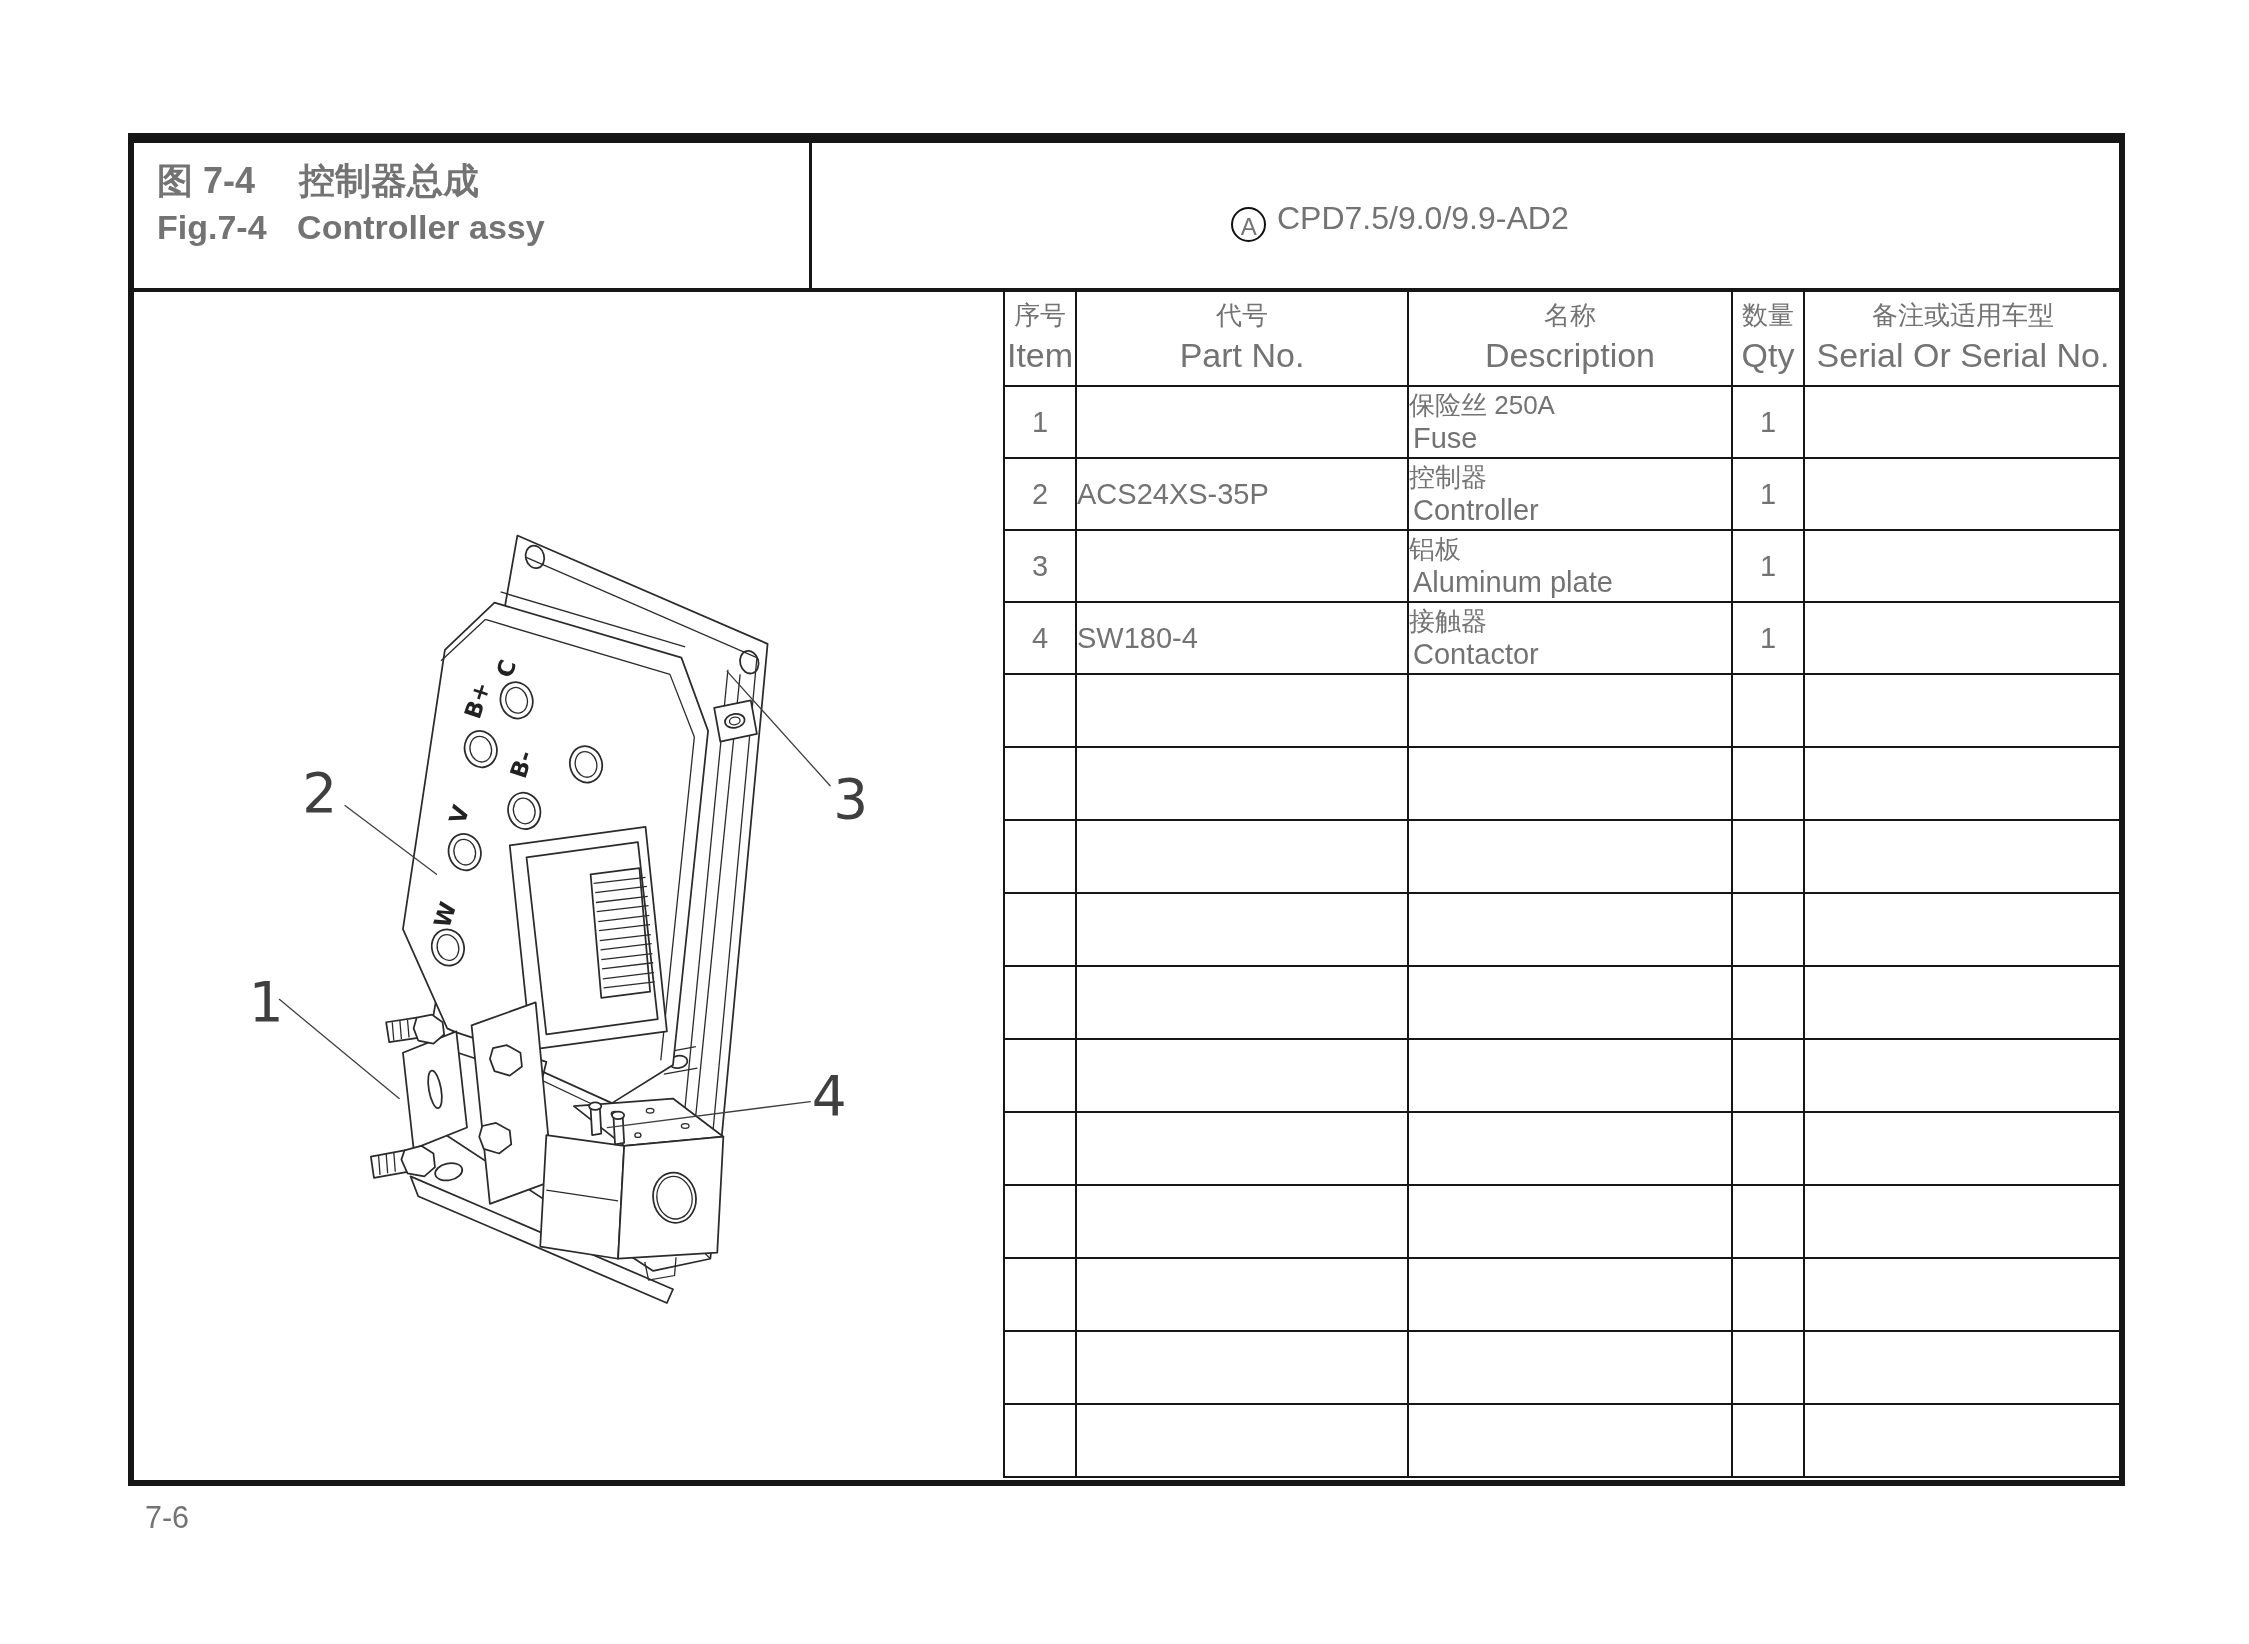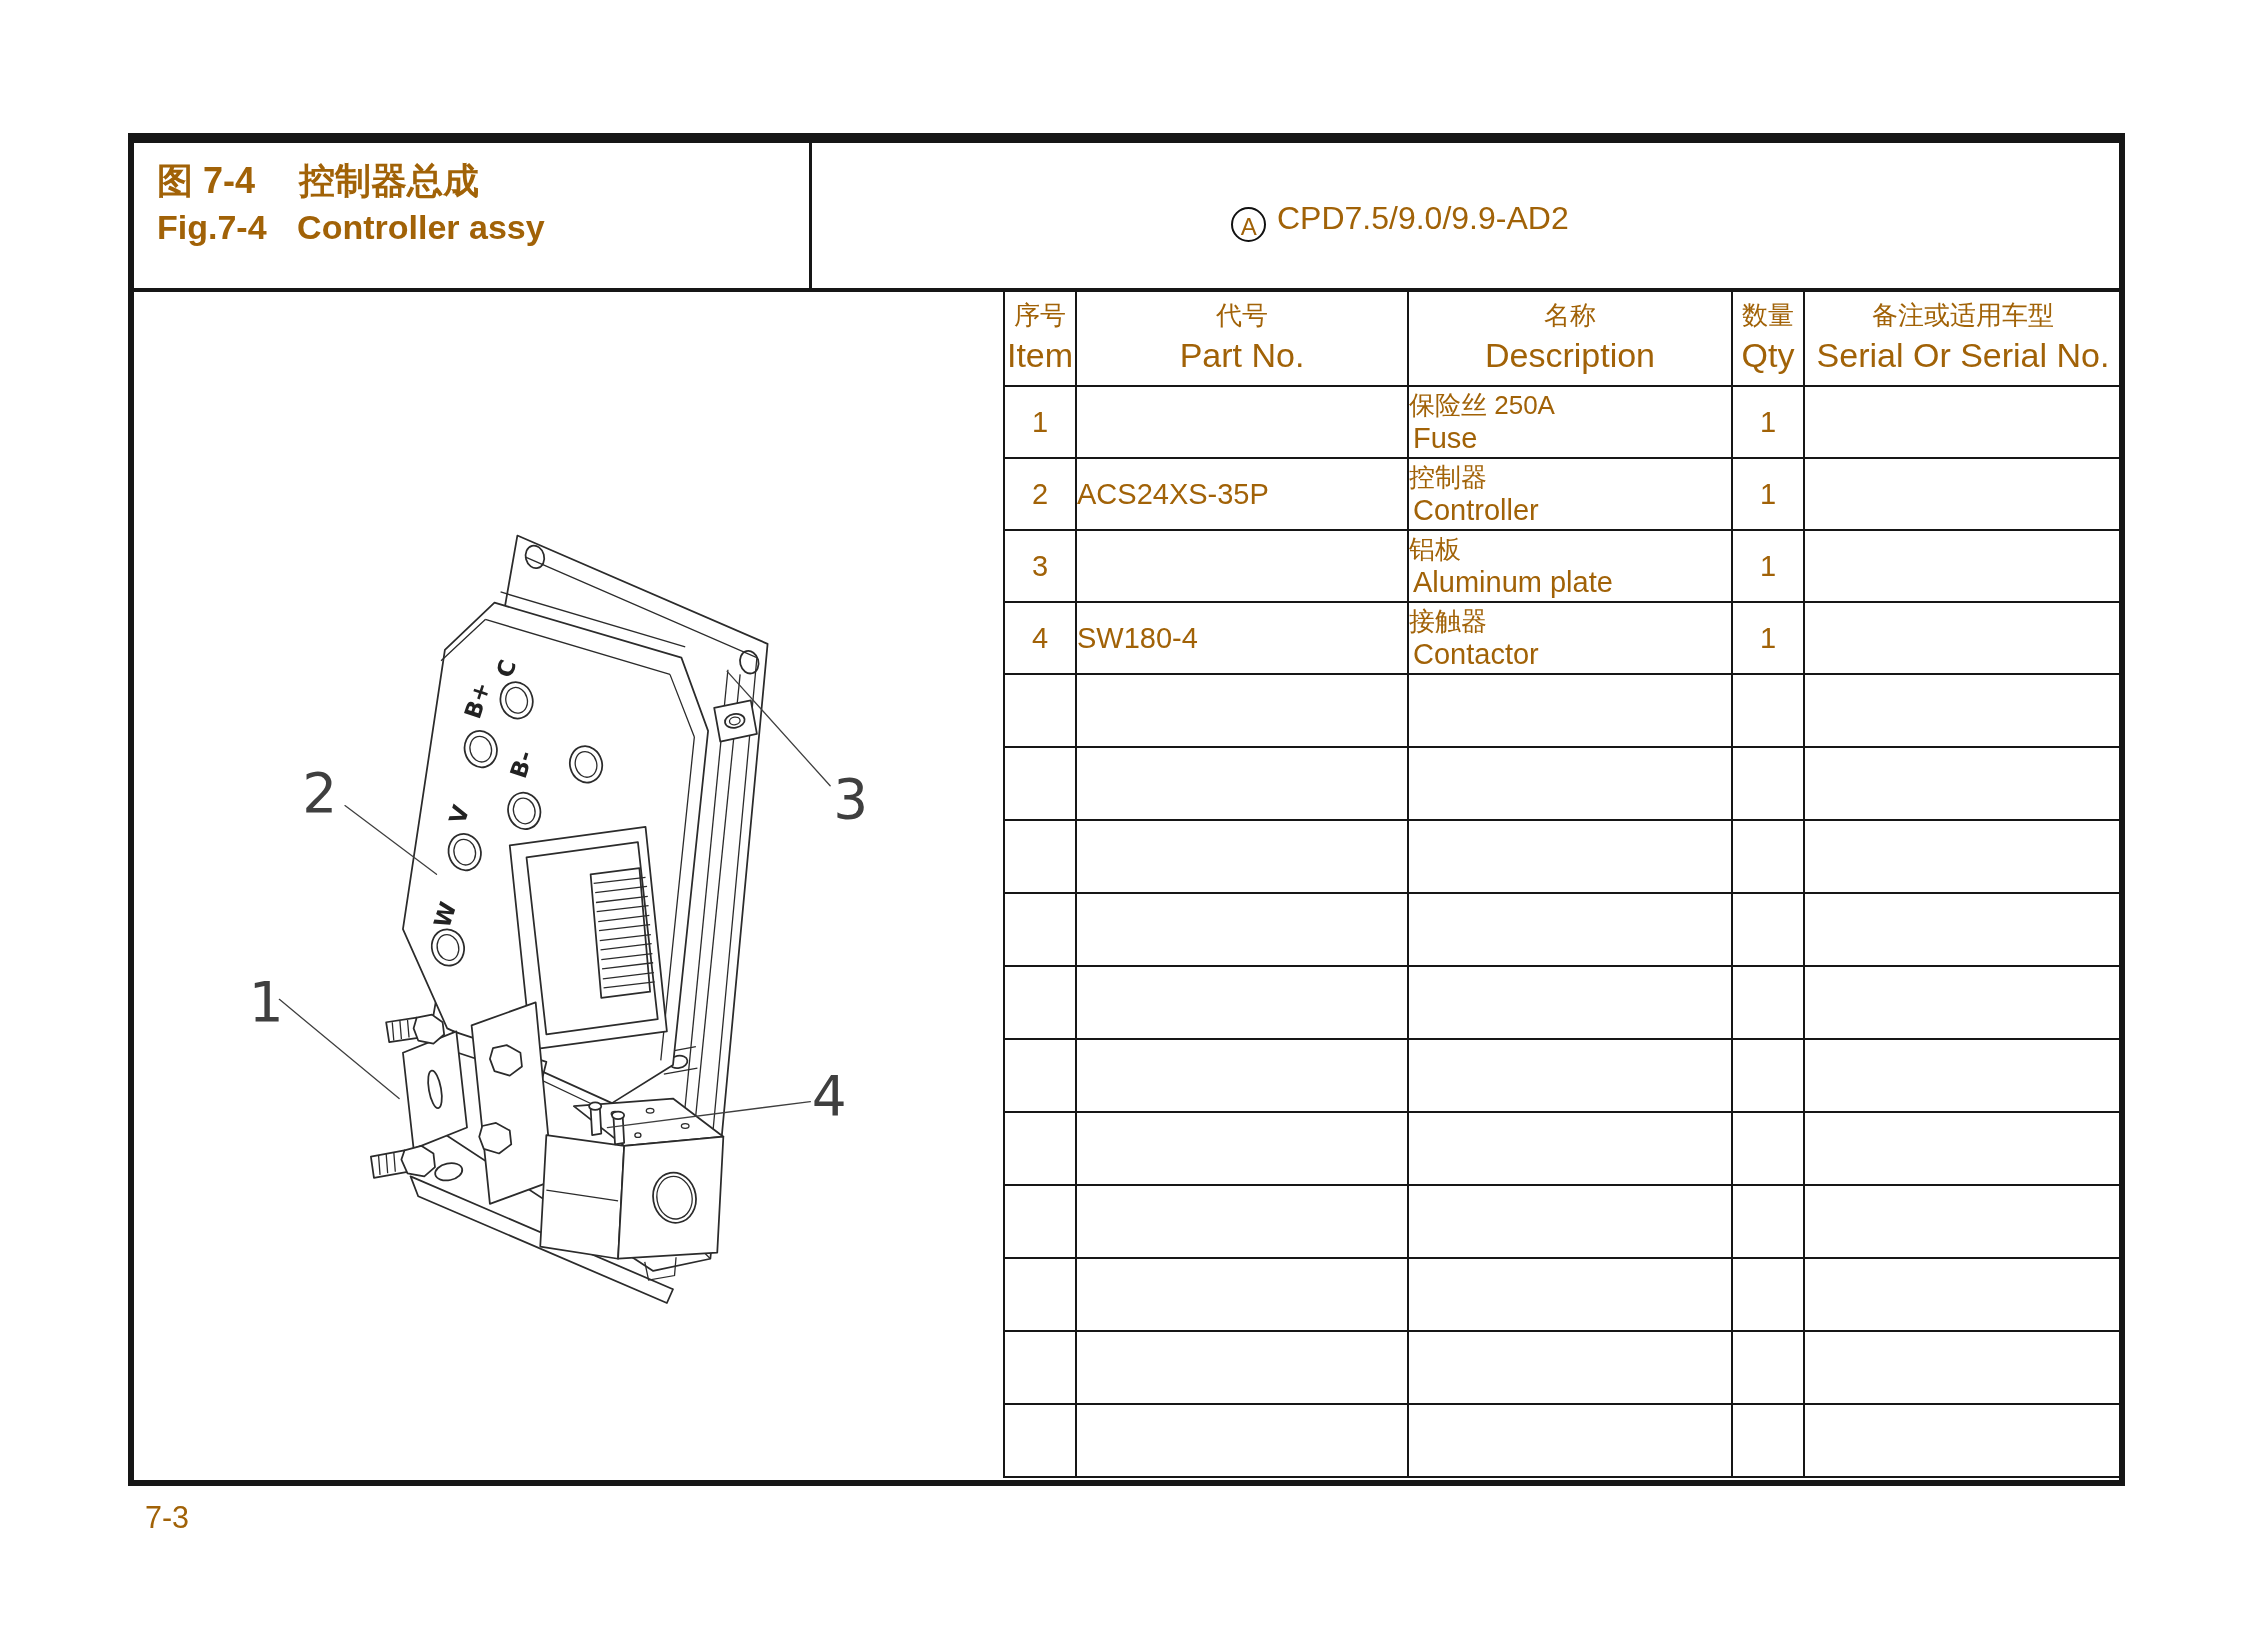--- a/index.html
+++ b/index.html
@@ -1,17 +1,17 @@
 <!DOCTYPE html>
 <html style="font-size:12.2px"><head>
 <meta charset="utf-8">
 <style>
   html,body{margin:0;padding:0;background:#ffffff;}
   #page{position:relative;width:2250px;height:1644px;background:#fff;
-        font-family:"Liberation Sans", sans-serif;color:#a16207;overflow:hidden;}
+        font-family:"Liberation Sans", sans-serif;color:#737373;overflow:hidden;}
 
   
   .page-border{position:absolute;left:128px;top:133px;width:1997px;height:1353px;
      box-sizing:border-box;border:6.9px solid #161616;border-top-width:10px;}
   .tb-divider{position:absolute;left:809px;top:138px;width:3.1px;height:153px;background:#161616;}
   .tb-bottom{position:absolute;left:128px;top:288px;width:1997px;height:3.8px;background:#161616;}
 
   
   .fig-cn{position:absolute;left:157px;top:157px;font-size:36px;font-weight:bold;white-space:nowrap;}
   .fig-cn .gap{margin-left:44px;}
@@ -316,15 +316,15 @@
         <tr class="empty">
           <td></td>
           <td></td>
           <td></td>
           <td></td>
           <td></td>
         </tr>
       </tbody>
   </table>
 
-  <div class="page-num">7-3</div>
+  <div class="page-num">7-6</div>
 </div>
 
 
 </body></html>

